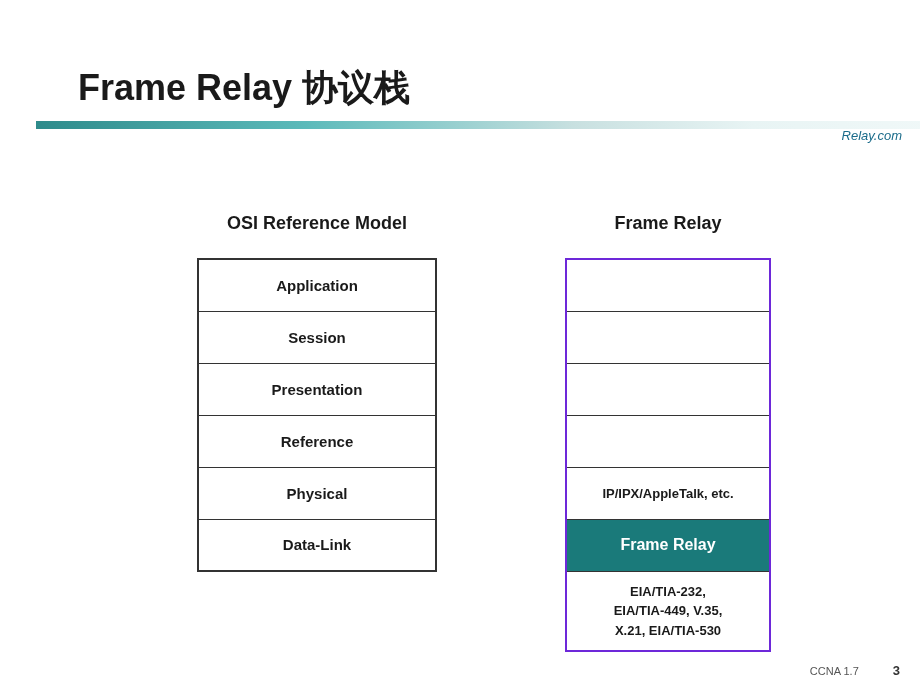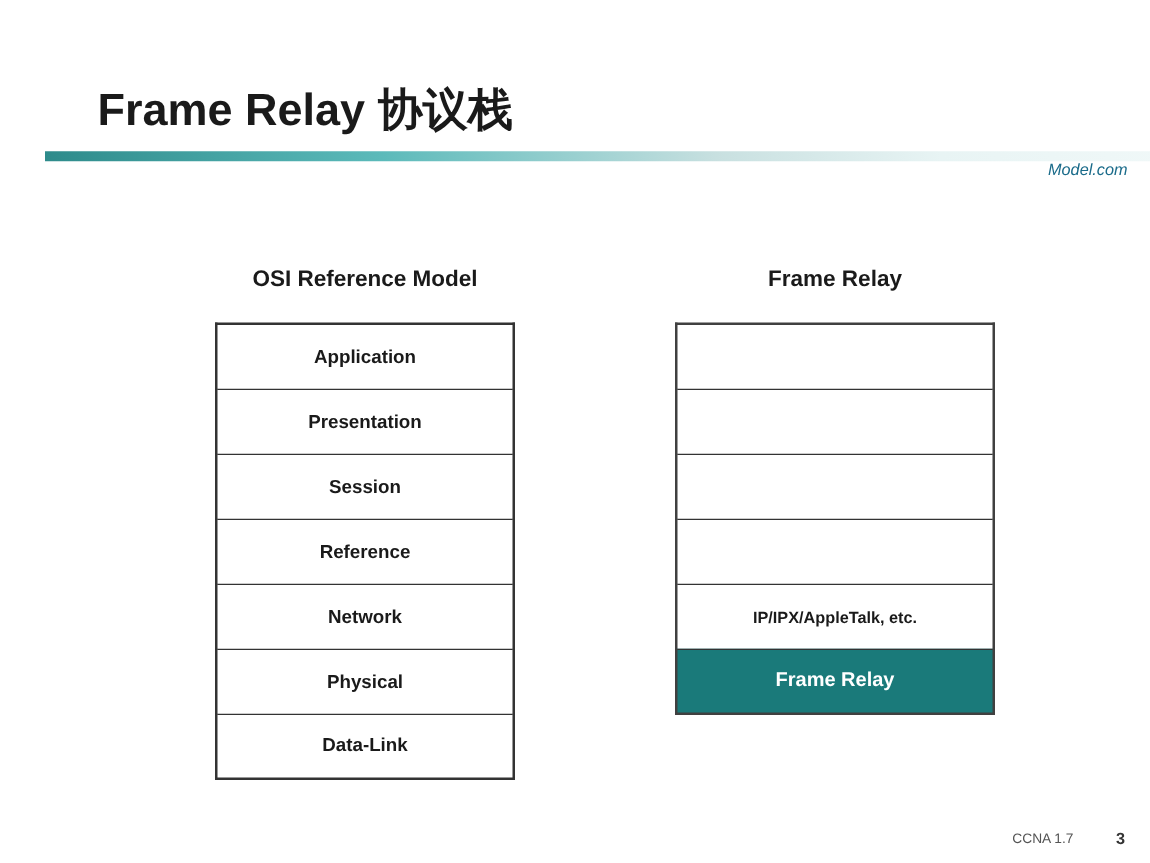--- a/index.html
+++ b/index.html
@@ -81,23 +81,23 @@
       font-size: 15px;
       font-weight: bold;
       color: #1a1a1a;
       background: #ffffff;
       height: 52px;
       vertical-align: middle;
     }
 
     
     .fr-table {
-      border: 2px solid #404040;
+      border: 2px solid #6d28d9;
       border-collapse: collapse;
-      width: 256px;
+      width: 206px;
     }
 
     .fr-table td {
       border: 1px solid #333;
       padding: 10px 8px;
       text-align: center;
       font-size: 14px;
       font-weight: bold;
       color: #1a1a1a;
       background: #ffffff;
@@ -149,42 +149,39 @@
       font-weight: bold;
     }
   </style>
 </head>
 <body>
 
 <div class="header">
   <div class="page-title">Frame Relay 协议栈</div>
 </div>
 <div class="stripe"></div>
-<div class="cisco-brand">Model.com</div>
+<div class="cisco-brand">Relay.com</div>
 
 <div class="content">
 
   <div class="column">
     <div class="column-title">OSI Reference Model</div>
     <table class="osi-table">
       <tbody>
         <tr>
           <td>Application</td>
         </tr>
         <tr>
+          <td>Session</td>
+        </tr>
+        <tr>
           <td>Presentation</td>
         </tr>
         <tr>
-          <td>Session</td>
-        </tr>
-        <tr>
           <td>Reference</td>
-        </tr>
-        <tr>
-          <td>Network</td>
         </tr>
         <tr>
           <td>Physical</td>
         </tr>
         <tr>
           <td>Data-Link</td>
         </tr>
       </tbody>
     </table>
   </div>
@@ -204,20 +201,23 @@
         </tr>
         <tr>
           <td class="empty-cell">&nbsp;</td>
         </tr>
         <tr>
           <td class="network-layer">IP/IPX/AppleTalk, etc.</td>
         </tr>
         <tr>
           <td class="frame-relay-cell">Frame Relay</td>
         </tr>
+        <tr>
+          <td class="physical-cell">EIA/TIA-232,<br>EIA/TIA-449, V.35,<br>X.21, EIA/TIA-530</td>
+        </tr>
       </tbody>
     </table>
   </div>
 
 </div>
 
 <div class="footer">
   <span class="footer-label">CCNA 1.7</span>
   <span class="footer-page">3</span>
 </div>

